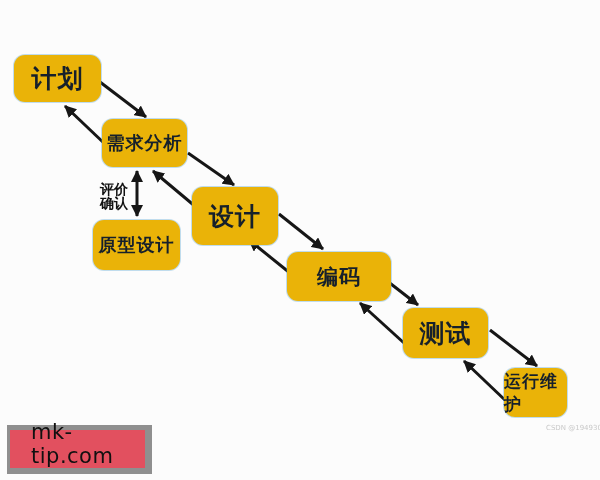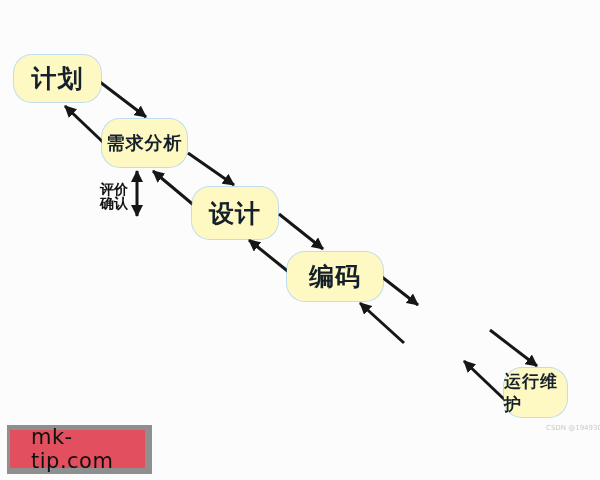--- a/index.html
+++ b/index.html
@@ -15,35 +15,35 @@
     overflow: hidden;
   }
   #arrow-layer {
     position: absolute; left: 0; top: 0;
     width: 600px; height: 480px;
     z-index: 1;
   }
   .node {
     position: absolute;
     z-index: 2;
-    background: #fef9c3;
-    border-radius: 18px;
+    background: #eab308;
+    border-radius: 11px;
     display: flex;
     align-items: center;
     justify-content: center;
     color: #16202B;
     font-weight: 700;
     letter-spacing: 1px;
     box-shadow: 0 0 0 1px rgba(80,160,210,0.35);
   }
   #node-plan          { left: 14px;  top: 55px;  width: 87px; height: 47px; font-size: 25px; }
   #node-requirements  { left: 102px; top: 119px; width: 85px; height: 48px; font-size: 18px; }
-  #node-design        { left: 192px; top: 187px; width: 86px; height: 52px; font-size: 25px; }
+  #node-design        { left: 192px; top: 187px; width: 86px; height: 58px; font-size: 25px; }
   #node-prototype     { left: 93px;  top: 220px; width: 87px; height: 50px; font-size: 18px; }
-  #node-coding        { left: 287px; top: 252px; width: 96px; height: 49px; font-size: 25px; }
+  #node-coding        { left: 287px; top: 252px; width: 104px; height: 49px; font-size: 21px; }
   #node-testing       { left: 403px; top: 308px; width: 85px; height: 50px; font-size: 25px; }
   #node-maintenance   { left: 504px; top: 368px; width: 63px; height: 49px; font-size: 17px; }
 
   #feedback-label {
     position: absolute;
     left: 100px; top: 182px;
     z-index: 2;
     font-size: 14px;
     font-weight: 700;
     line-height: 14px;
@@ -58,21 +58,21 @@
     background: #8F8F8F;
     z-index: 3;
   }
   #watermark-box {
     position: absolute;
     left: 10px; top: 430px;
     width: 135px; height: 38px;
     background: #E2505F;
     z-index: 4;
     display: flex;
-    align-items: center;
+    align-items: flex-end;
     box-sizing: border-box;
     padding-left: 21px;
     font-size: 21px;
     color: #101010;
     letter-spacing: 0.5px;
   }
   #attribution {
     position: absolute;
     left: 546px; top: 424px;
     z-index: 2;
@@ -113,22 +113,28 @@
 
   <div class="node" id="node-plan">
     <span>计划</span>
   </div>
   <div class="node" id="node-requirements">
     <span>需求分析</span>
   </div>
   <div class="node" id="node-design">
     <span>设计</span>
   </div>
+  <div class="node" id="node-prototype">
+    <span>原型设计</span>
+  </div>
   <div class="node" id="node-coding">
     <span>编码</span>
+  </div>
+  <div class="node" id="node-testing">
+    <span>测试</span>
   </div>
   <div class="node" id="node-maintenance">
     <span>运行维护</span>
   </div>
 
   <div id="feedback-label">评价
 确认</div>
 
   <div id="watermark-shadow"></div>
   <div id="watermark-box">

